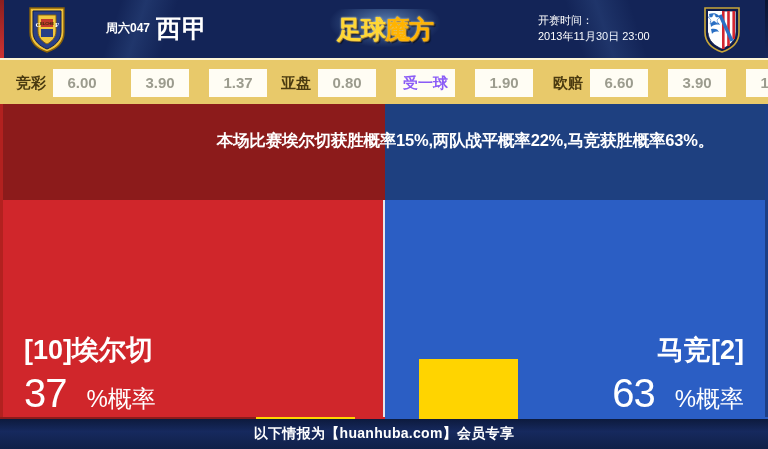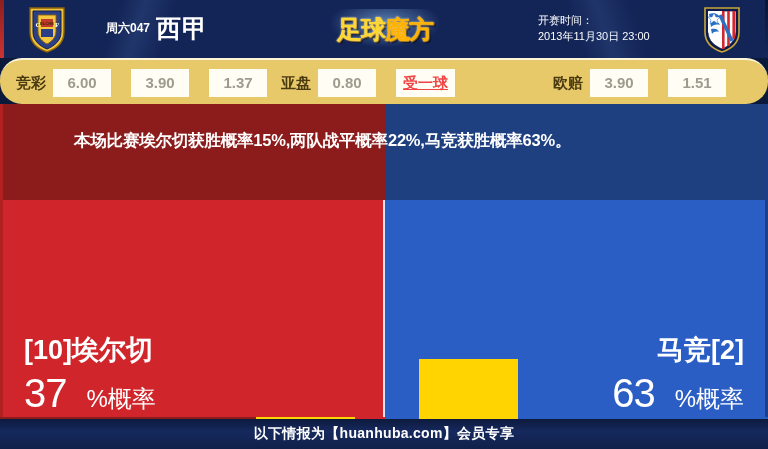--- a/index.html
+++ b/index.html
@@ -73,49 +73,48 @@
     position:absolute;left:538px;top:12px;
     color:#fff;font-size:11px;line-height:16px;white-space:nowrap;
   }
 
   
   .oddsbar{
     position:absolute;left:0;top:58px;width:768px;height:46px;
     background:#e8c96a;
     border-top:2px solid #fdf6d8;
     box-sizing:border-box;
-    border-radius:22px;
   }
   .odds-group{position:absolute;top:9px;height:28px;display:flex;align-items:stretch;}
   .odds-label{
     color:#4a3a10;font-size:15px;font-weight:bold;line-height:28px;
     padding-right:7px;white-space:nowrap;
   }
   .odds-cell{
     background:#fffdf4;color:#9c9c8e;
     font-size:15px;font-weight:bold;line-height:28px;
     min-width:44px;padding:0 7px;text-align:center;
     margin-right:20px;white-space:nowrap;
   }
   .odds-cell:last-child{margin-right:0;}
-  .odds-cell.cn{color:#ef4444;text-decoration:underline;}
+  .odds-cell.cn{color:#8b5cf6;}
   #odds-jc{left:16px;}
   #odds-yp{left:281px;}
   #odds-op{left:553px;}
 
   
   .main{
     position:absolute;left:0;top:104px;width:768px;height:313px;
   }
   .half{position:absolute;top:0;height:313px;}
   .half.left{left:0;width:385px;background:#d0262b;}
   .half.right{left:385px;width:383px;background:#2b5ec4;}
 
   .banner{
-    position:absolute;left:0;top:0;width:768px;height:120px;
+    position:absolute;left:0;top:0;width:768px;height:120px;text-align:right;
   }
   .banner .bl{position:absolute;left:0;top:0;width:385px;height:96px;background:#8c1b1b;}
   .banner .br{position:absolute;left:385px;top:0;width:383px;height:96px;background:#1e4080;}
   .banner .btxt{
     position:absolute;left:74px;top:21px;width:640px;
     color:#ffffff;font-size:16.5px;font-weight:bold;line-height:31px;
     letter-spacing:-0.2px;
   }
 
   .edge-l{position:absolute;left:0;top:0;width:3px;height:313px;background:#b2211f;}
@@ -207,24 +206,26 @@
       <span class="odds-label">竞彩</span>
       <span class="odds-cell">6.00</span>
       <span class="odds-cell">3.90</span>
       <span class="odds-cell">1.37</span>
     </div>
 
     <div class="odds-group" id="odds-yp">
       <span class="odds-label">亚盘</span>
       <span class="odds-cell">0.80</span>
       <span class="odds-cell cn">受一球</span>
+      <span class="odds-cell">1.90</span>
     </div>
 
     <div class="odds-group" id="odds-op">
       <span class="odds-label">欧赔</span>
+      <span class="odds-cell">6.60</span>
       <span class="odds-cell">3.90</span>
       <span class="odds-cell">1.51</span>
     </div>
   </div>
 
   <div class="main">
     <div class="half left"></div>
     <div class="half right"></div>
 
     <div class="banner">

